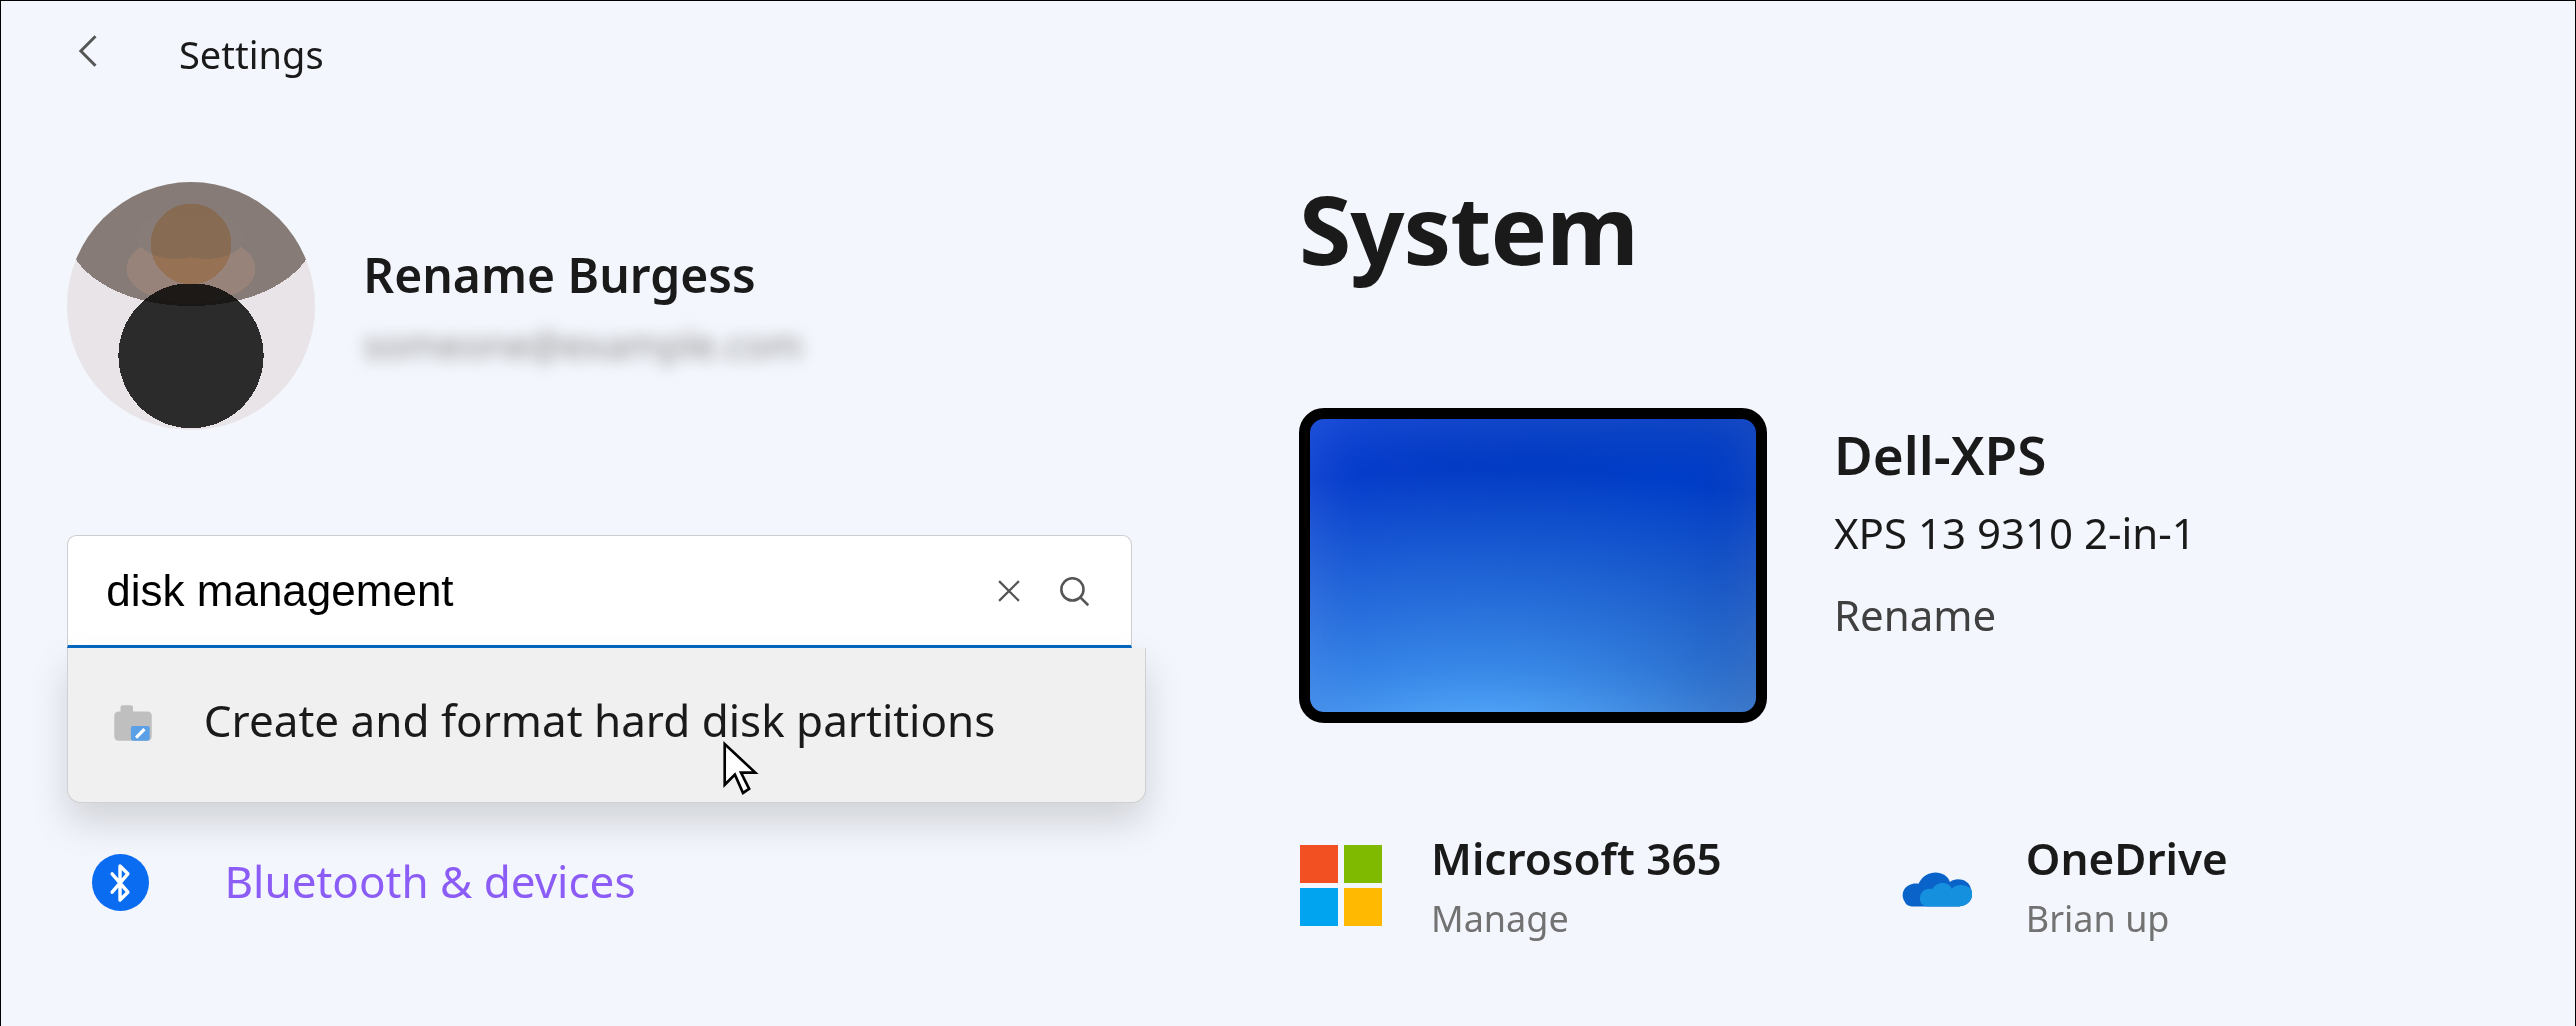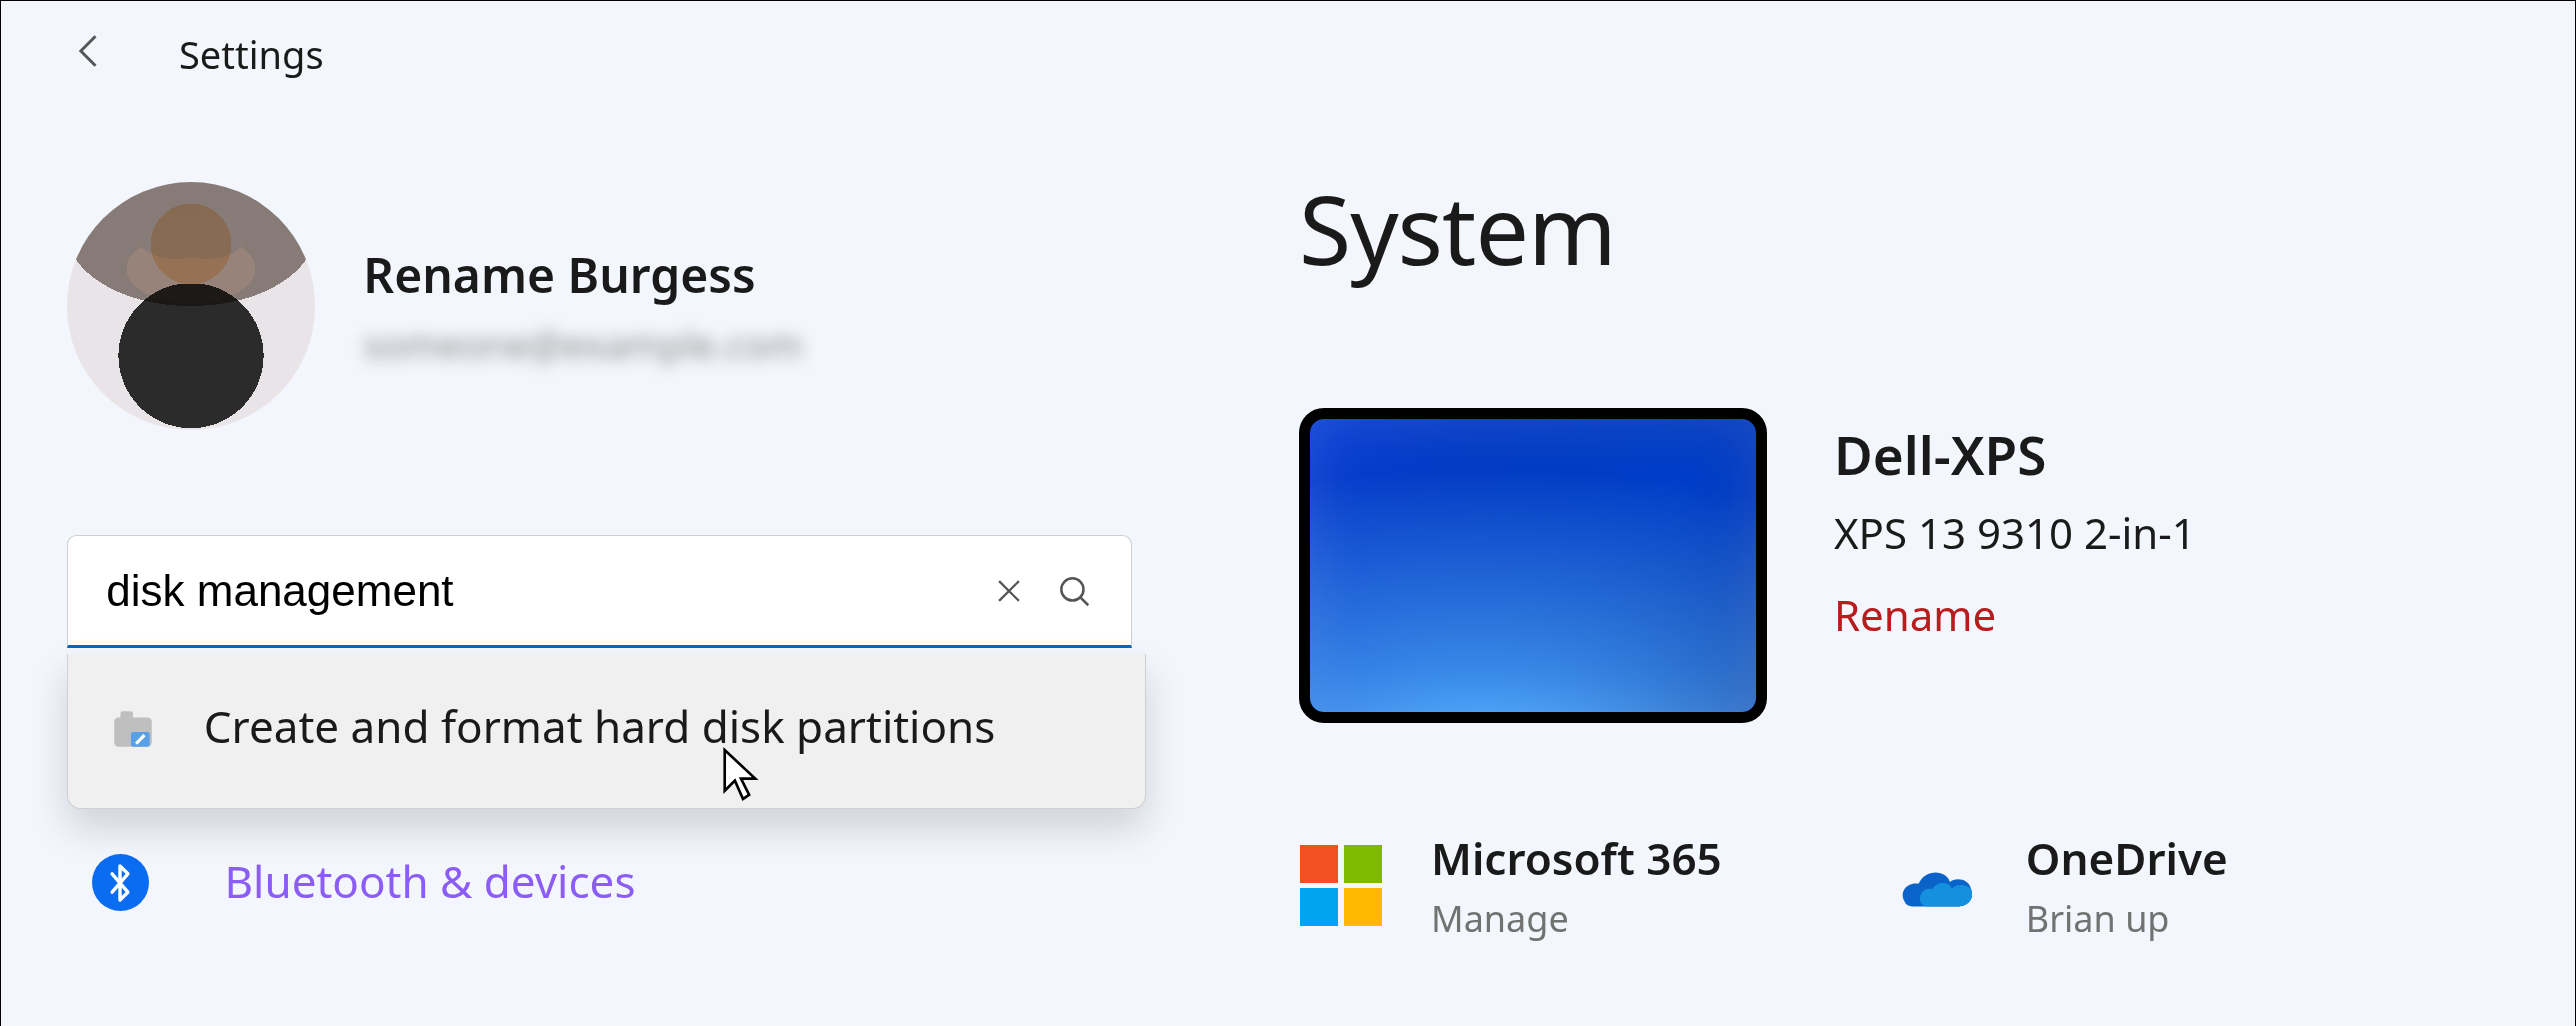--- a/index.html
+++ b/index.html
@@ -97,21 +97,21 @@
     flex: 1;
     border: none; outline: none;
     font-size: 44px;
     background: transparent;
     caret-color:#000;
   }
   .icon-btn { color:#555; display:flex; align-items:center; justify-content:center; }
 
   .suggestion-popup {
     position: absolute;
-    top: 119px; left: 14.3px;
+    top: 113px; left: 14.3px;
     width: 1079px;
     background: #f0f0f0;
     border: 1px solid #d0d0d0;
     border-top: none;
     border-radius: 0 0 13.4px 13.4px;
     box-shadow: 0 19px 38px rgba(0,0,0,0.15);
     padding: 34px 29px 42px 29px;
     z-index: 20;
   }
   .suggestion-item {
@@ -143,38 +143,38 @@
     display: flex; align-items: flex-end; gap: 76px;
     font-size: 44px; color:#8b5cf6;
     padding: 17px 9.5px;
   }
   .bt-icon {
     width: 57px; height: 57px; border-radius: 50%; background:#0a6cf1;
     display:flex;align-items:center;justify-content:center;color:#fff;
   }
 
   
-  .page-heading { font-size: 95px; font-weight: 400; letter-spacing:-1px; margin-top: -19px;}
+  .page-heading { font-size: 95px; font-weight: 700; letter-spacing:-1px; margin-top: -19px;}
   .device-row {
     display: flex; align-items: flex-start; gap: 67px;
     margin-top: 115px;
   }
   .device-thumb {
     width: 468px; height: 315px;
     border: 11.5px solid #000; border-radius: 25px;
     background:
       radial-gradient(1145px 496px at 40% 110%, #4aa8ff 0%, rgba(74,168,255,0) 55%),
       radial-gradient(764px 363px at 80% 20%, #003ec9 0%, rgba(0,62,201,0) 60%),
       linear-gradient(135deg,#0a3fd8 0%, #0530a8 55%, #001a79 100%);
     box-shadow: inset 0 0 57px rgba(255,255,255,0.12);
   }
   .device-info { display:flex; flex-direction:column; gap: 13.4px; padding-top:9.5px;}
   .device-name { font-size: 53px; font-weight: 600; }
   .device-model { font-size: 42px; color:#1a1a1a; }
-  .rename-link { font-size: 42px; color:#b91c1c; margin-top: 11.5px;}
+  .rename-link { font-size: 42px; color:#404040; margin-top: 11.5px;}
 
   .tiles-row {
     display:flex; gap: 172px; margin-top: 105px; align-items:center;
   }
   .tile { display:flex; align-items:center; gap: 48px;}
   .tile-icon { width: 84px; height: 84px; display:flex;align-items:center;justify-content:center; }
   .tile-texts { display:flex; flex-direction:column; gap: 5.7px;}
   .tile-title { font-size: 44px; font-weight:600;text-align:right; }
   .tile-sub { font-size: 36px; color:#727272; }
 

